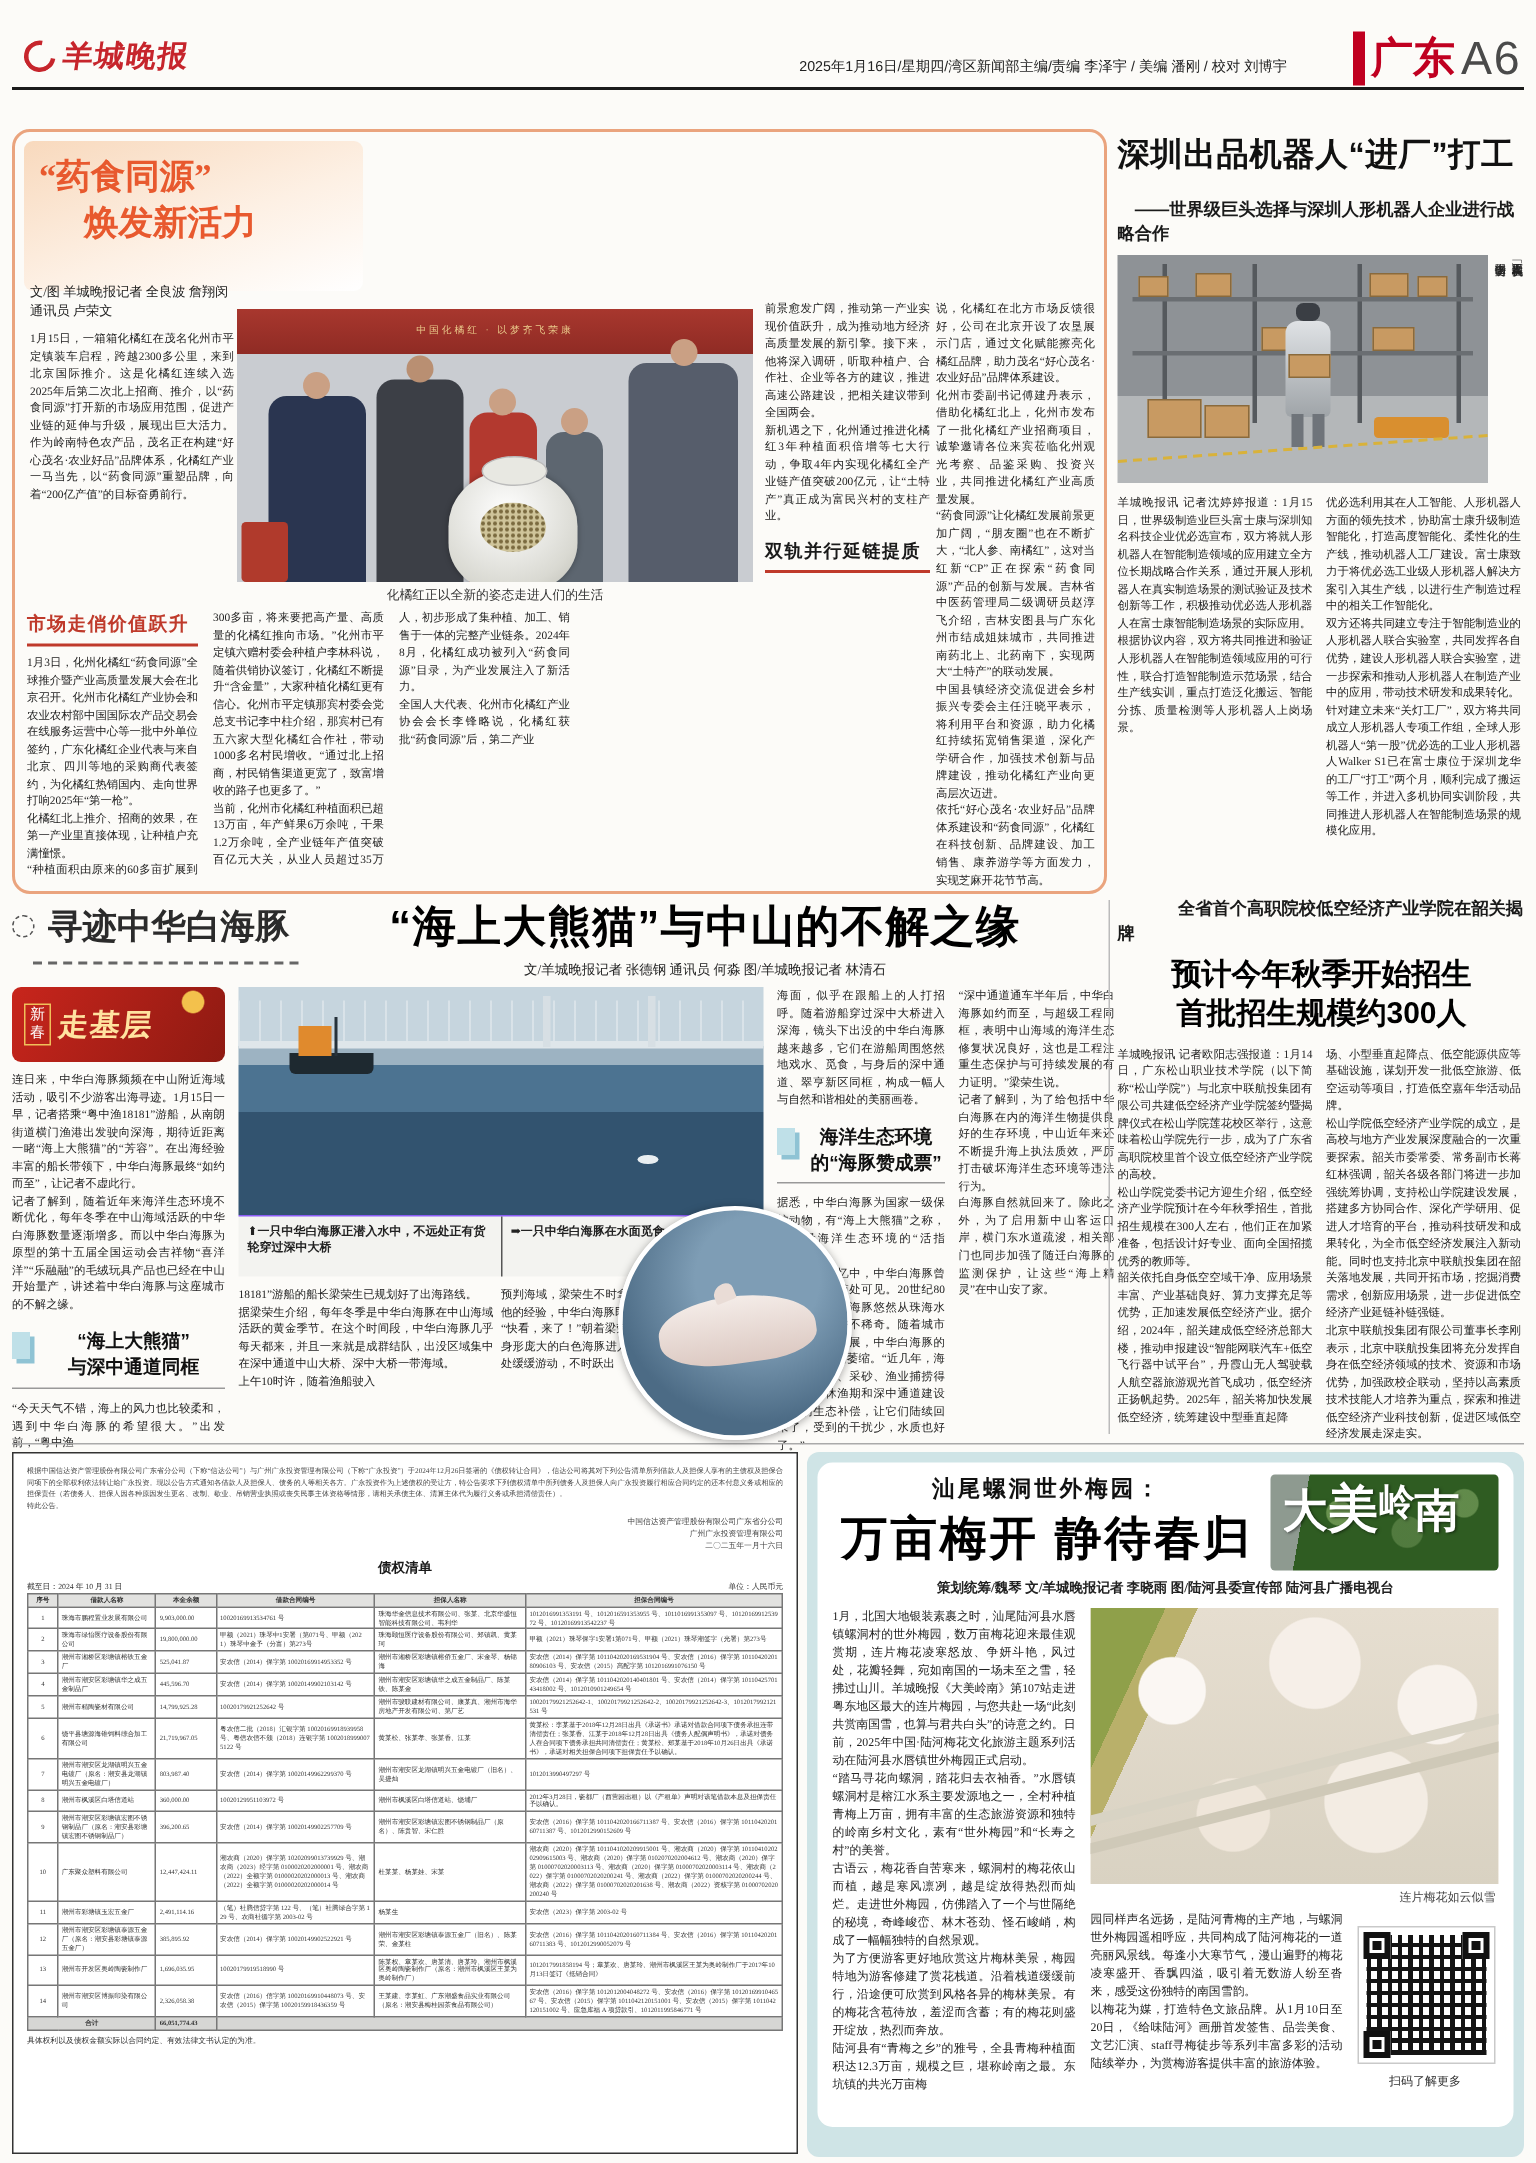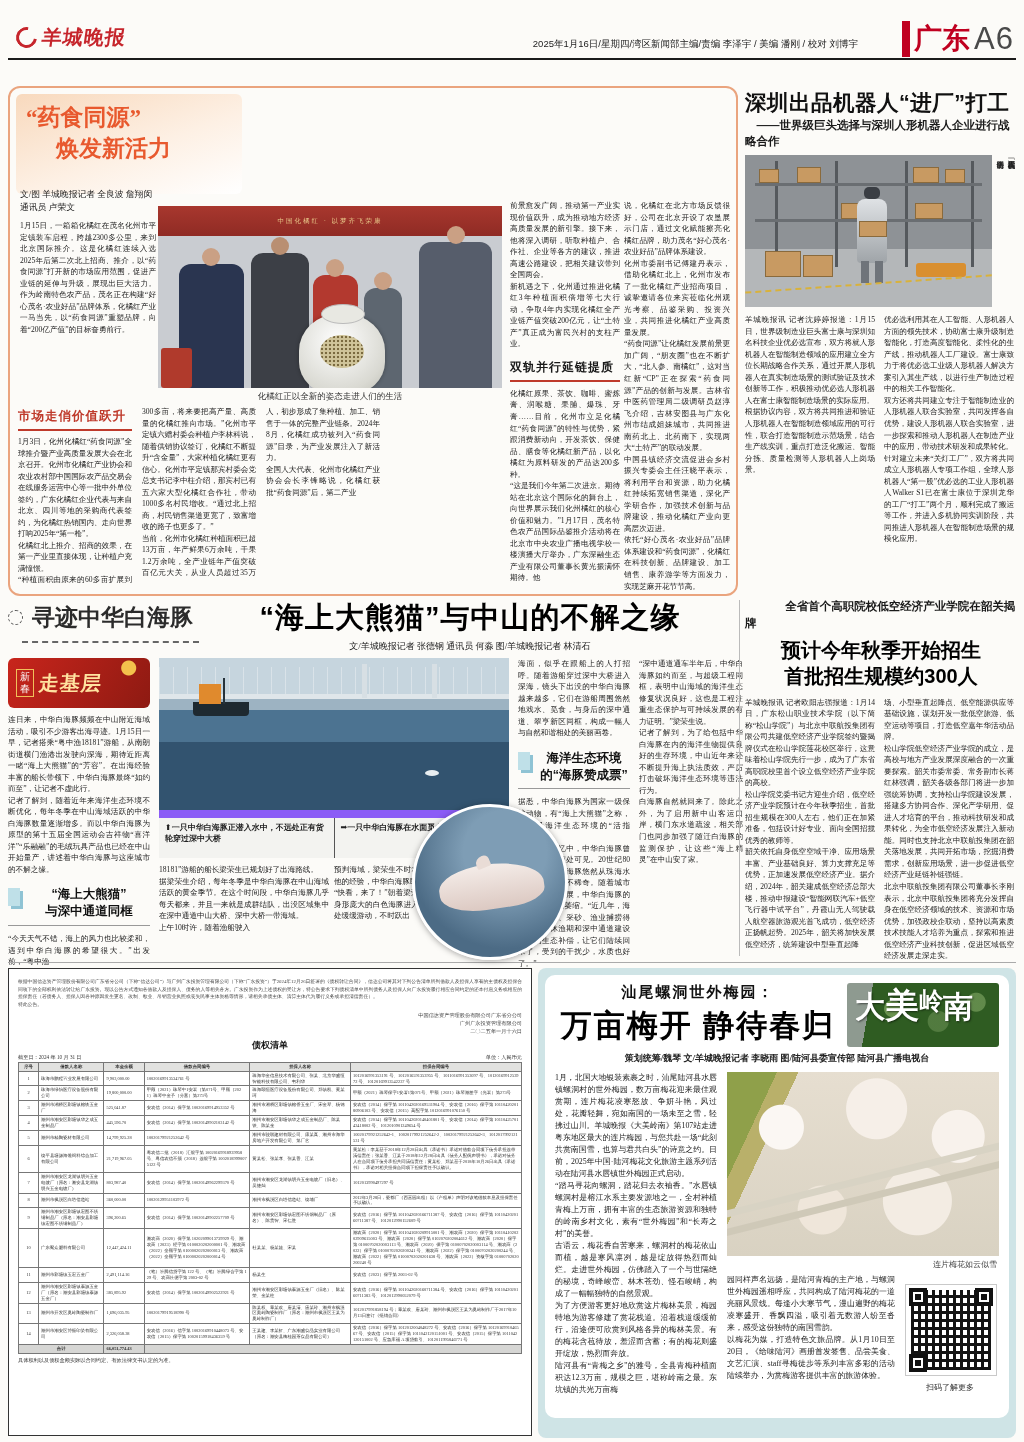--- a/index.html
+++ b/index.html
@@ -44,21 +44,21 @@
   .colA{position:absolute;left:500px;top:112px;width:110px;height:388px;}
   .colB{position:absolute;left:614px;top:112px;width:106px;height:388px;}
   .subhead-dark{font-size:12px;font-weight:900;color:#1a1a1a;border-bottom:2px solid #bf3a2b;
       padding:3px 0 4px;margin:6px 0;letter-spacing:1px;font-family:"Liberation Sans","DejaVu Sans",sans-serif;}
   .subhead-red{font-size:12.5px;font-weight:900;color:#bf3a2b;border-bottom:2px solid #bf3a2b;
       padding:2px 0 4px;margin:0 0 5px;letter-spacing:1px;break-inside:avoid;font-family:"Liberation Sans","DejaVu Sans",sans-serif;}
   .m-bottom{position:absolute;left:8px;top:318px;width:486px;height:182px;column-count:4;column-gap:10px;column-fill:auto;}
   
   .robot{position:absolute;left:745px;top:88px;width:272px;}
   .r-head{font-size:21.5px;font-weight:900;color:#111;letter-spacing:.5px;}
-  .r-sub{font-size:11.5px;font-weight:700;color:#1a1a1a;line-height:1.4;margin-top:0;text-indent:1em;}
+  .r-sub{font-size:11.5px;font-weight:700;color:#1a1a1a;line-height:1.4;margin-top:15px;text-indent:1em;}
   .r-photorow{display:flex;margin-top:6px;gap:3px;}
   .photo-robot{position:relative;width:250px;height:152px;background:linear-gradient(#8e9296 0 62%,#b4b7b9 62% 100%);overflow:hidden;}
   .shelf{position:absolute;top:6px;bottom:40px;width:3px;background:#55595d;}
   .beam{position:absolute;height:3px;background:#6a6e72;}
   .boxx{position:absolute;background:#c89a62;border:0.5px solid #8a6a3c;}
   .floorline{position:absolute;left:0;right:0;bottom:22px;border-top:2px dashed #d9b23a;transform:rotate(-4deg);}
   .robotman{position:absolute;left:112px;top:44px;width:30px;height:64px;background:linear-gradient(#dfe2e5,#9fa4a8);
       border-radius:8px 8px 4px 4px;}
   .robotman .rh{position:absolute;left:7px;top:-12px;width:16px;height:12px;border-radius:5px;background:#3a3e44;}
   .robotman .rb{position:absolute;left:2px;top:22px;width:26px;height:14px;background:#c89a62;border:0.5px solid #8a6a3c;}
@@ -89,21 +89,21 @@
       background:linear-gradient(#c6d5de 0 26%,#9db3c2 26% 34%,#4c7391 34% 55%,#32536f 55% 100%);}
   .bridge{position:absolute;left:0;right:0;top:24%;height:5px;background:#dfe6ea;}
   .cables{position:absolute;left:0;right:0;top:6%;height:18%;
       background:repeating-linear-gradient(90deg,rgba(222,230,235,.8) 0 1px,transparent 1px 14px);}
   .tower{position:absolute;top:4%;width:5px;height:22%;background:#d7dfe4;}
   .ship{position:absolute;left:34px;top:18px;width:56px;height:40px;}
   .ship .hull{position:absolute;bottom:0;width:56px;height:14px;background:#1e2930;border-radius:0 0 4px 4px;}
   .ship .sup{position:absolute;left:6px;bottom:12px;width:22px;height:20px;background:#e08a2d;}
   .ship .mast{position:absolute;left:30px;bottom:12px;width:2px;height:26px;background:#26323a;}
   .splash{position:absolute;right:70px;bottom:34px;width:14px;height:6px;border-radius:50%;background:#e9eef1;}
-  .capstrip{display:flex;border-top:8px solid #8b5cf6;background:#f3f3f0;height:40px;}
+  .capstrip{display:flex;border-top:1px solid #8b5cf6;background:#f3f3f0;height:40px;}
   .capstrip .cell{flex:1;padding:4px 6px;font-size:8px;font-weight:700;color:#222;line-height:1.4;}
   .capstrip .cell + .cell{border-left:1px solid #555;}
   .d-midcols{display:flex;gap:5px;margin-top:6px;}
   .d-midcols .c{width:170px;height:148px;}
   .d-c4{width:112px;}
   .d-c5{width:104px;}
   .circle-photo{position:absolute;left:404px;top:206px;width:150px;height:150px;border-radius:50%;
       background:radial-gradient(circle at 60% 30%,#7e9db5 0 30%,#4c6b85 70%);border:3px solid #fff;
       box-shadow:0 1px 6px rgba(0,0,0,.35);z-index:6;overflow:hidden;}
   .dolphin{position:absolute;left:16%;top:38%;width:70%;height:30%;background:linear-gradient(#f4ece8,#dcc9c2);
@@ -224,22 +224,20 @@
       <div class="jar">
           <span class="lid"></span>
           <span class="peel"></span>
         </div>
     </div>
     <div class="pm-cap">化橘红正以全新的姿态走进人们的生活</div>
     <div class="colA">
       <p class="tx">前景愈发广阔，推动第一产业实现价值跃升，成为推动地方经济高质量发展的新引擎。接下来，他将深入调研，听取种植户、合作社、企业等各方的建议，推进高速公路建设，把相关建议带到全国两会。
 新机遇之下，化州通过推进化橘红3年种植面积倍增等七大行动，争取4年内实现化橘红全产业链产值突破200亿元，让“土特产”真正成为富民兴村的支柱产业。</p>
       <div class="subhead-dark">双轨并行延链提质</div>
-      <p class="tx">化橘红原果、茶饮、咖啡、蜜炼膏、润喉糖、果脯、爆珠、牙膏……目前，化州市立足化橘红“药食同源”的特性与优势，紧跟消费新动向，开发茶饮、保健品、膳食等化橘红新产品，以化橘红为原料研发的产品达200多种。
-“这是我们今年第二次进京。期待站在北京这个国际化的舞台上，向世界展示我们化州橘红的核心价值和魅力。”1月17日，茂名特色农产品国际品鉴推介活动将在北京市中央农业广播电视学校一楼演播大厅举办，广东深融生态产业有限公司董事长黄光振满怀期待。他</p>
     </div>
     <div class="colB">
       <p class="tx">说，化橘红在北方市场反馈很好，公司在北京开设了农垦展示门店，通过文化赋能擦亮化橘红品牌，助力茂名“好心茂名·农业好品”品牌体系建设。
 化州市委副书记傅建丹表示，借助化橘红北上，化州市发布了一批化橘红产业招商项目，诚挚邀请各位来宾莅临化州观光考察、品鉴采购、投资兴业，共同推进化橘红产业高质量发展。
 “药食同源”让化橘红发展前景更加广阔，“朋友圈”也在不断扩大，“北人参、南橘红”，这对当红新“CP”正在探索“药食同源”产品的创新与发展。吉林省中医药管理局二级调研员赵淳飞介绍，吉林安图县与广东化州市结成姐妹城市，共同推进南药北上、北药南下，实现两大“土特产”的联动发展。
 中国县镇经济交流促进会乡村振兴专委会主任汪晓平表示，将利用平台和资源，助力化橘红持续拓宽销售渠道，深化产学研合作，加强技术创新与品牌建设，推动化橘红产业向更高层次迈进。
 依托“好心茂名·农业好品”品牌体系建设和“药食同源”，化橘红在科技创新、品牌建设、加工销售、康养游学等方面发力，实现芝麻开花节节高。</p>
     </div>
     <div class="m-bottom">
       <div class="subhead-red">市场走俏价值跃升</div>

